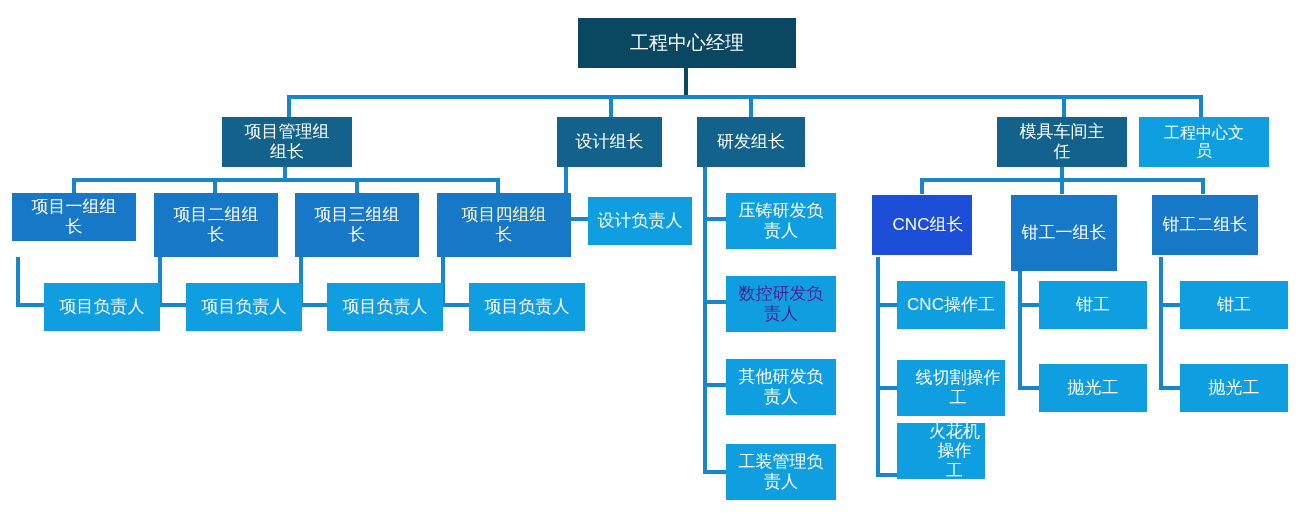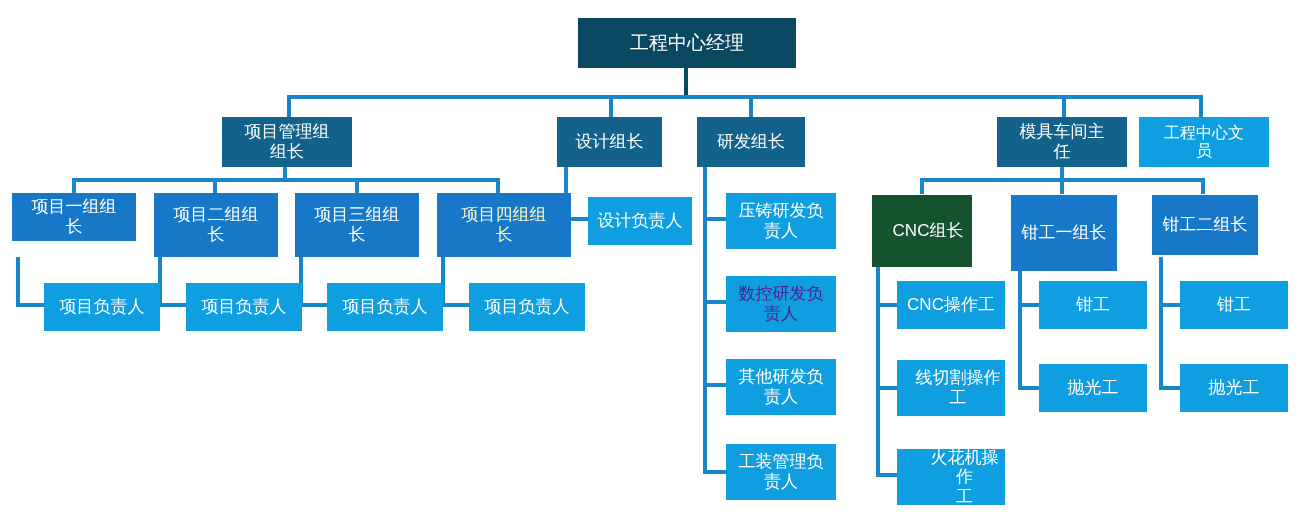--- a/index.html
+++ b/index.html
@@ -101,28 +101,28 @@
 
   <div class="node leaf" style="left: 726px; top: 193px; width: 110px; height: 56px; background: rgb(15, 159, 224); color: rgb(255, 255, 255); white-space: pre-line;">压铸研发负
 责人</div>
   <div class="node leaf" style="left: 726px; top: 276px; width: 110px; height: 56px; background: rgb(15, 159, 224); color: #4c1d95; white-space: pre-line;">数控研发负
 责人</div>
   <div class="node leaf" style="left: 726px; top: 359px; width: 110px; height: 56px; background: rgb(15, 159, 224); color: rgb(255, 255, 255); white-space: pre-line;">其他研发负
 责人</div>
   <div class="node leaf" style="left: 726px; top: 444px; width: 110px; height: 56px; background: rgb(15, 159, 224); color: rgb(255, 255, 255); white-space: pre-line;">工装管理负
 责人</div>
 
-  <div class="node lvl3" style="left: 872px; top: 195px; width: 100px; height: 72px; background: #14532d; color: rgb(255, 255, 255); white-space: pre-line; padding-left: 16px;">CNC组长</div>
+  <div class="node lvl3" style="left: 872px; top: 195px; width: 100px; height: 60px; background: #1d4ed8; color: rgb(255, 255, 255); white-space: pre-line; padding-left: 16px;">CNC组长</div>
   <div class="node lvl3" style="left: 1011px; top: 195px; width: 106px; height: 76px; background: rgb(24, 120, 200); color: rgb(255, 255, 255); white-space: pre-line;">钳工一组长</div>
   <div class="node lvl3" style="left: 1152px; top: 195px; width: 106px; height: 60px; background: rgb(24, 120, 200); color: rgb(255, 255, 255); white-space: pre-line;">钳工二组长</div>
 
   <div class="node leaf" style="left: 897px; top: 281px; width: 108px; height: 48px; background: rgb(15, 159, 224); color: rgb(255, 255, 255); white-space: pre-line;">CNC操作工</div>
   <div class="node leaf" style="left: 897px; top: 360px; width: 108px; height: 56px; background: rgb(15, 159, 224); color: rgb(255, 255, 255); white-space: pre-line; padding-left: 18px;">线切割操作
 工</div>
-  <div class="node leaf" style="left: 897px; top: 449px; width: 108px; height: 56px; background: rgb(15, 159, 224); color: rgb(255, 255, 255); white-space: pre-line; padding-left: 31px;">火花机操作
+  <div class="node leaf" style="left: 897px; top: 423px; width: 88px; height: 56px; background: rgb(15, 159, 224); color: rgb(255, 255, 255); white-space: pre-line; padding-left: 31px;">火花机操作
 工</div>
 
   <div class="node leaf" style="left: 1039px; top: 281px; width: 108px; height: 48px; background: rgb(15, 159, 224); color: rgb(255, 255, 255); white-space: pre-line;">钳工</div>
   <div class="node leaf" style="left: 1039px; top: 364px; width: 108px; height: 48px; background: rgb(15, 159, 224); color: rgb(255, 255, 255); white-space: pre-line;">抛光工</div>
 
   <div class="node leaf" style="left: 1180px; top: 281px; width: 108px; height: 48px; background: rgb(15, 159, 224); color: rgb(255, 255, 255); white-space: pre-line;">钳工</div>
   <div class="node leaf" style="left: 1180px; top: 364px; width: 108px; height: 48px; background: rgb(15, 159, 224); color: rgb(255, 255, 255); white-space: pre-line;">抛光工</div>
 
 </div>
 

